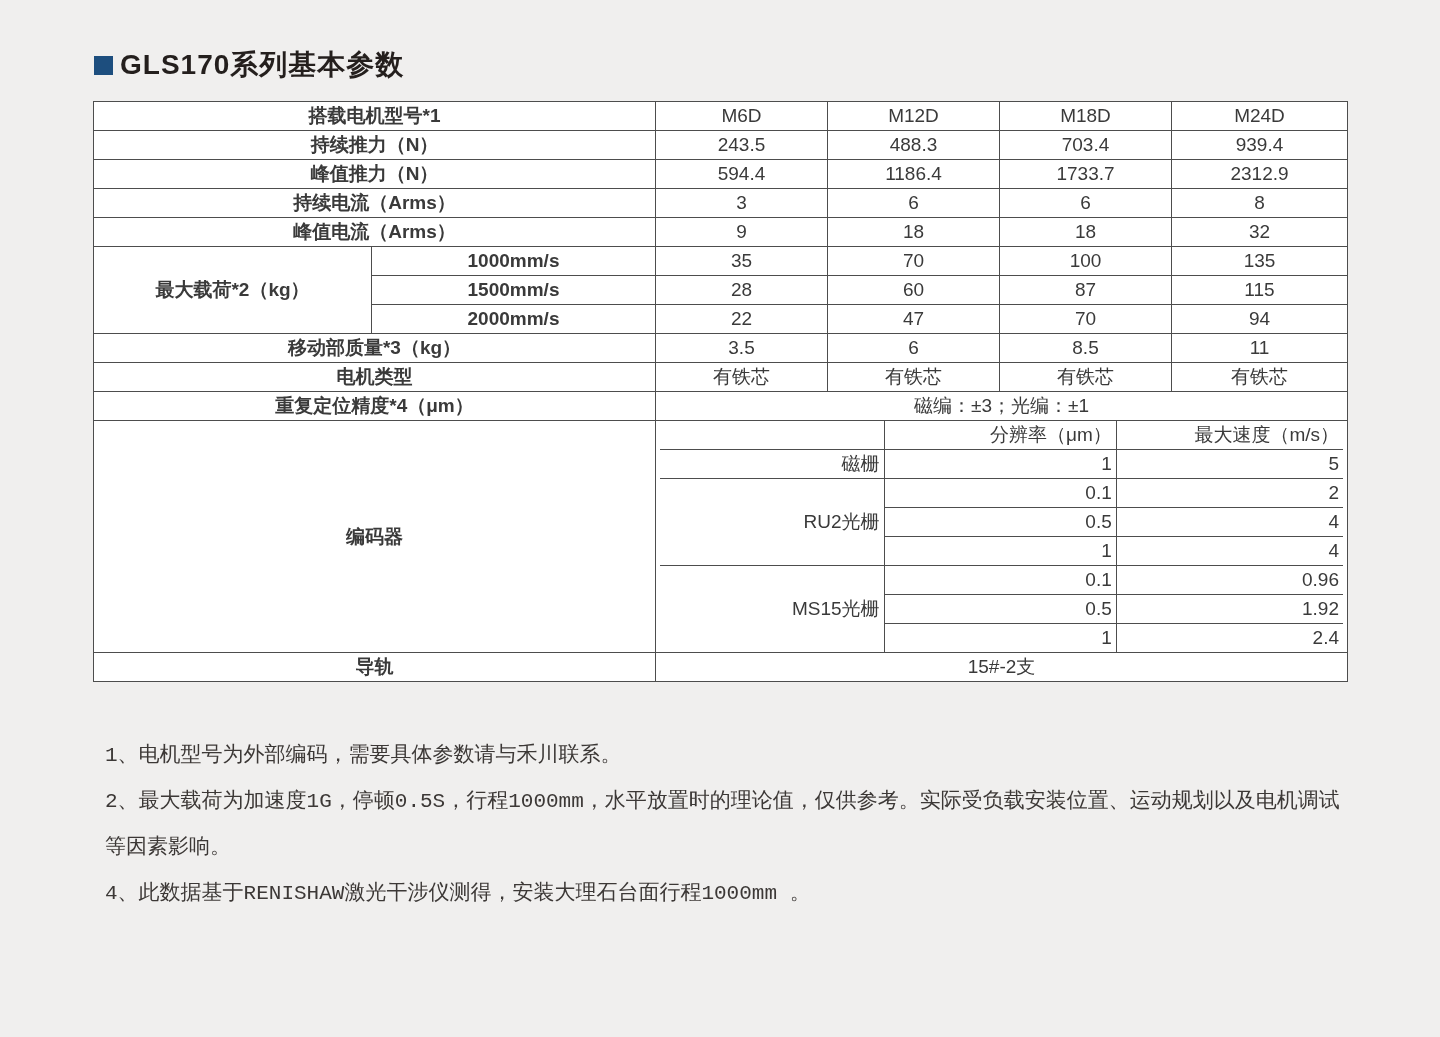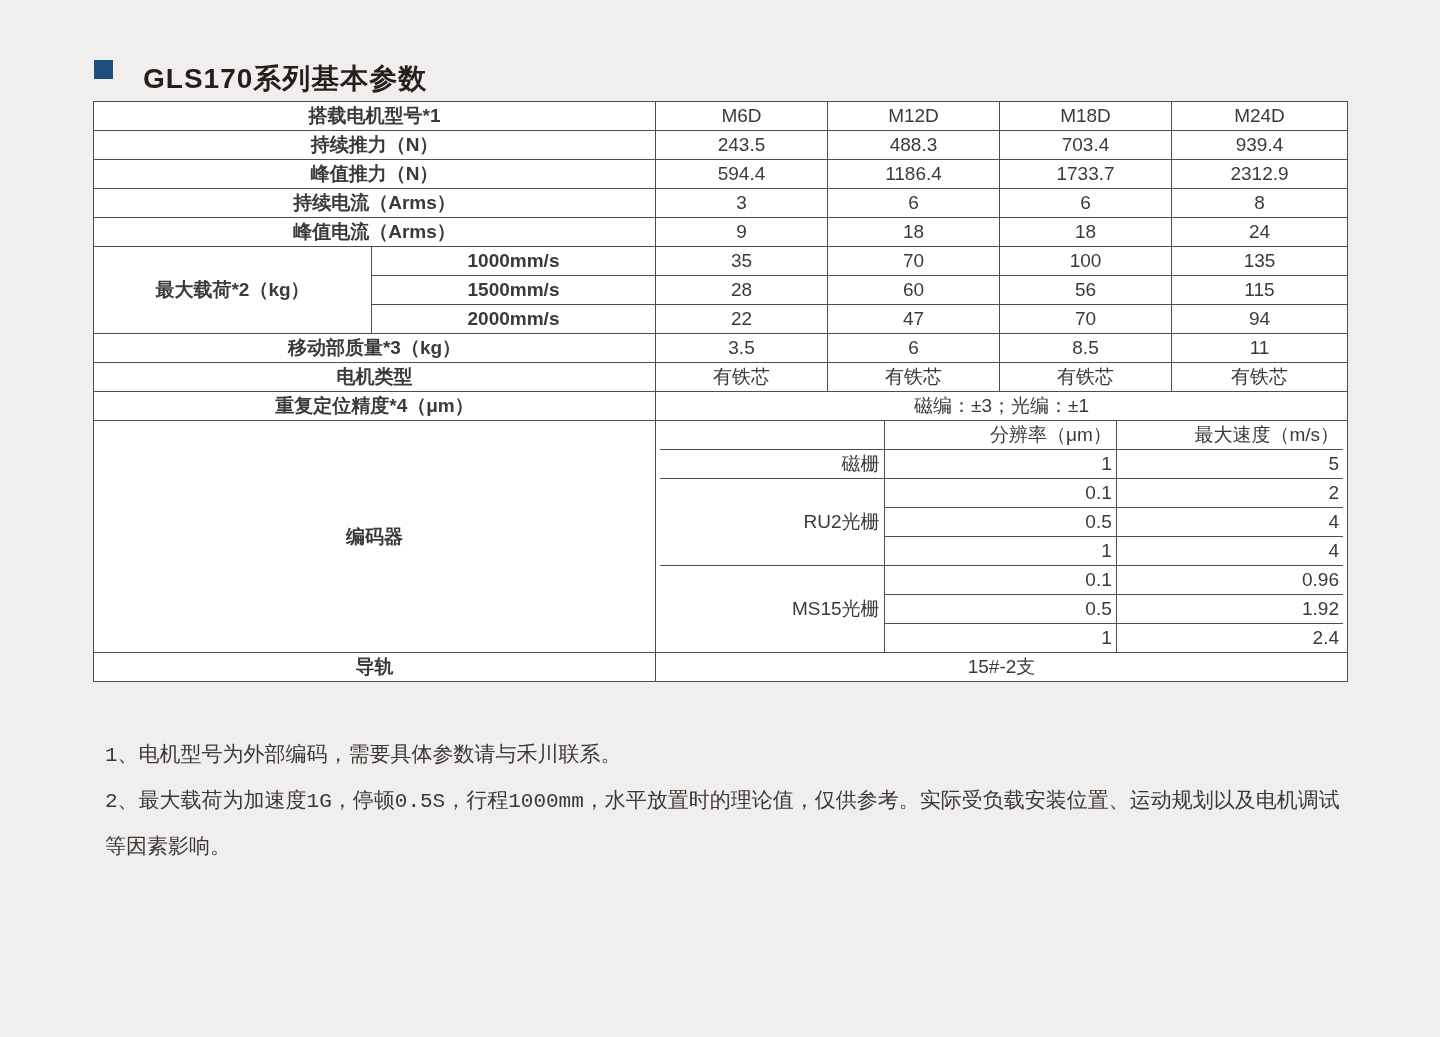--- a/index.html
+++ b/index.html
@@ -5,22 +5,22 @@
   html,body{margin:0;padding:0;}
   body{
     width:1440px;height:1037px;
     background:#f0efee;
     font-family:"Liberation Sans","DejaVu Sans",sans-serif;
     position:relative;overflow:hidden;
     color:#333;
   }
   
   .title-row{
-    position:absolute;left:94px;top:60px;
-    display:flex;align-items:flex-start;gap:30px;
+    position:absolute;left:94px;top:46px;
+    display:flex;align-items:center;gap:7px;
   }
   .bullet{width:19px;height:19px;}
   .page-title{
     font-size:28px;font-weight:bold;color:#241f1d;
     letter-spacing:1px;margin:0;
   }
   
   table.spec{
     position:absolute;left:93px;top:101px;
     width:1254px;border-collapse:collapse;table-layout:fixed;
@@ -109,37 +109,37 @@
     <td>6</td>
     <td>6</td>
     <td>8</td>
   </tr>
 
   <tr>
     <td colspan="2" class="lbl gray">峰值电流（Arms）</td>
     <td class="gray">9</td>
     <td class="gray">18</td>
     <td class="gray">18</td>
-    <td class="gray">24</td>
+    <td class="gray">32</td>
   </tr>
 
   <tr>
     <td rowspan="3" class="lbl">最大载荷*2（kg）</td>
     <td class="lbl">1000mm/s</td>
     <td>35</td>
     <td>70</td>
     <td>100</td>
     <td>135</td>
   </tr>
 
   <tr>
     <td class="lbl">1500mm/s</td>
     <td class="gray">28</td>
     <td class="gray">60</td>
-    <td class="gray">56</td>
+    <td class="gray">87</td>
     <td class="gray">115</td>
   </tr>
 
   <tr>
     <td class="lbl">2000mm/s</td>
     <td>22</td>
     <td>47</td>
     <td>70</td>
     <td>94</td>
   </tr>
@@ -219,13 +219,14 @@
   <tr>
     <td colspan="2" class="lbl gray">导轨</td>
     <td colspan="4" class="gray">15#-2支</td>
   </tr>
 </tbody>
   </table>
 
 <div class="notes">
   <p>1、电机型号为外部编码，需要具体参数请与禾川联系。</p>
   <p>2、最大载荷为加速度1G，停顿0.5S，行程1000mm，水平放置时的理论值，仅供参考。实际受负载安装位置、运动规划以及电机调试等因素影响。</p>
+  <p>4、此数据基于RENISHAW激光干涉仪测得，安装大理石台面行程1000mm 。</p>
 </div>
 
 </body></html>

